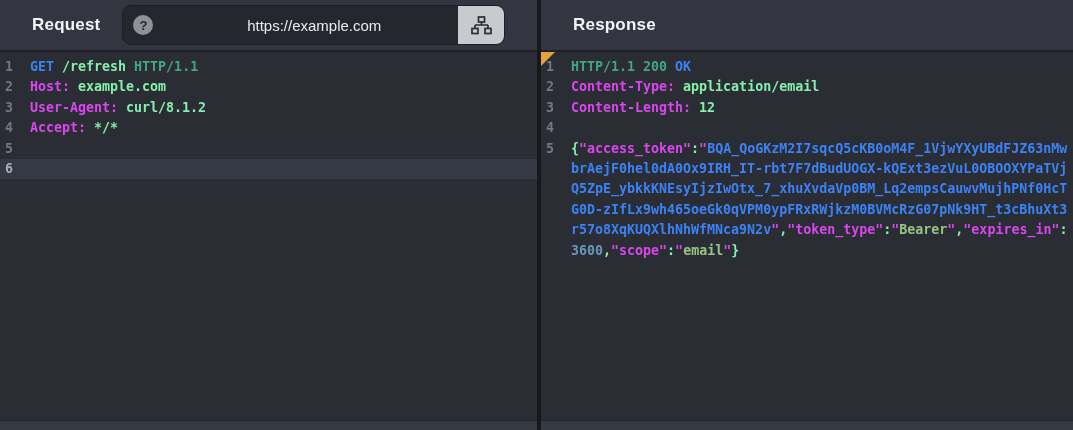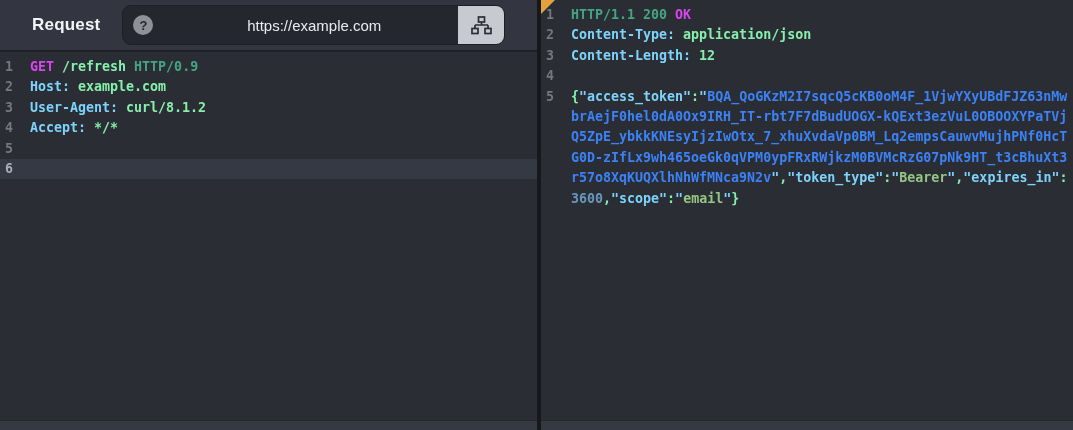--- a/index.html
+++ b/index.html
@@ -24,21 +24,21 @@
            align-items:center;justify-content:center;cursor:pointer;padding:0;}
 
   .editor{flex:1;position:relative;padding-top:5px;overflow:hidden;
           font-family:"DejaVu Sans Mono","Liberation Mono",monospace;
           font-size:13.3px;font-weight:600;line-height:20.4px;}
   .line{display:flex;}
   .line.active{background:#353943;}
   .gutter{flex:0 0 30px;padding-left:5px;box-sizing:border-box;color:#73777F;user-select:none;}
   .line.active .gutter{color:#A7ACB5;}
   .content{flex:1;white-space:pre-wrap;word-break:break-all;min-height:20.4px;color:#DCDFE3;min-width:0;}
-  .c-purple{color:#d946ef}.c-green{color:#44A584}.c-orange{color:#7dd3fc}
+  .c-purple{color:#3b82f6}.c-green{color:#44A584}.c-orange{color:#d946ef}
   .c-white{color:#86efac}.c-gray{color:#3b82f6}.c-green2{color:#96C584}.c-blue{color:#6897BB}
 
   .corner{position:absolute;top:0;left:0;width:0;height:0;
           border-top:14px solid #E2A33C;border-right:14px solid transparent;}
   .hscroll{height:9px;flex:0 0 9px;background:#353942;border-top:1px solid #24262C;}
 </style>
 </head>
 <body>
 
 <div class="app">
@@ -55,21 +55,21 @@
             <path d="M10.5 6 v3 M4 9 h13 M4 9 v3 M17 9 v3"></path>
             <rect x="1" y="12.5" width="6" height="5"></rect>
             <rect x="14" y="12.5" width="6" height="5"></rect>
           </svg>
         </button>
       </div>
     </header>
     <div class="editor">
         <div class="line">
           <span class="gutter">1</span>
-          <div class="content"><span class="tok c-purple">GET</span><span class="tok c-white"> /refresh </span><span class="tok c-green">HTTP/0.9</span></div>
+          <div class="content"><span class="tok c-purple">GET</span><span class="tok c-white"> /refresh </span><span class="tok c-green">HTTP/1.1</span></div>
         </div>
         <div class="line">
           <span class="gutter">2</span>
           <div class="content"><span class="tok c-orange">Host:</span><span class="tok c-white"> example.com</span></div>
         </div>
         <div class="line">
           <span class="gutter">3</span>
           <div class="content"><span class="tok c-orange">User-Agent:</span><span class="tok c-white"> curl/8.1.2</span></div>
         </div>
         <div class="line">
@@ -84,29 +84,32 @@
           <span class="gutter">6</span>
           <div class="content"></div>
         </div>
       </div>
     <div class="hscroll"></div>
   </section>
 
   <div class="divider"></div>
 
   <section class="panel right">
+    <header class="phead">
+      <h1 class="ptitle">Response</h1>
+    </header>
     <div class="editor">
       <div class="corner"></div>
     <div class="line">
           <span class="gutter">1</span>
           <div class="content"><span class="tok c-green">HTTP/1.1 200</span><span class="tok c-white"> </span><span class="tok c-purple">OK</span></div>
         </div>
         <div class="line">
           <span class="gutter">2</span>
-          <div class="content"><span class="tok c-orange">Content-Type:</span><span class="tok c-white"> application/json</span></div>
+          <div class="content"><span class="tok c-orange">Content-Type:</span><span class="tok c-white"> application/email</span></div>
         </div>
         <div class="line">
           <span class="gutter">3</span>
           <div class="content"><span class="tok c-orange">Content-Length:</span><span class="tok c-white"> 12</span></div>
         </div>
         <div class="line">
           <span class="gutter">4</span>
           <div class="content"></div>
         </div>
         <div class="line">

